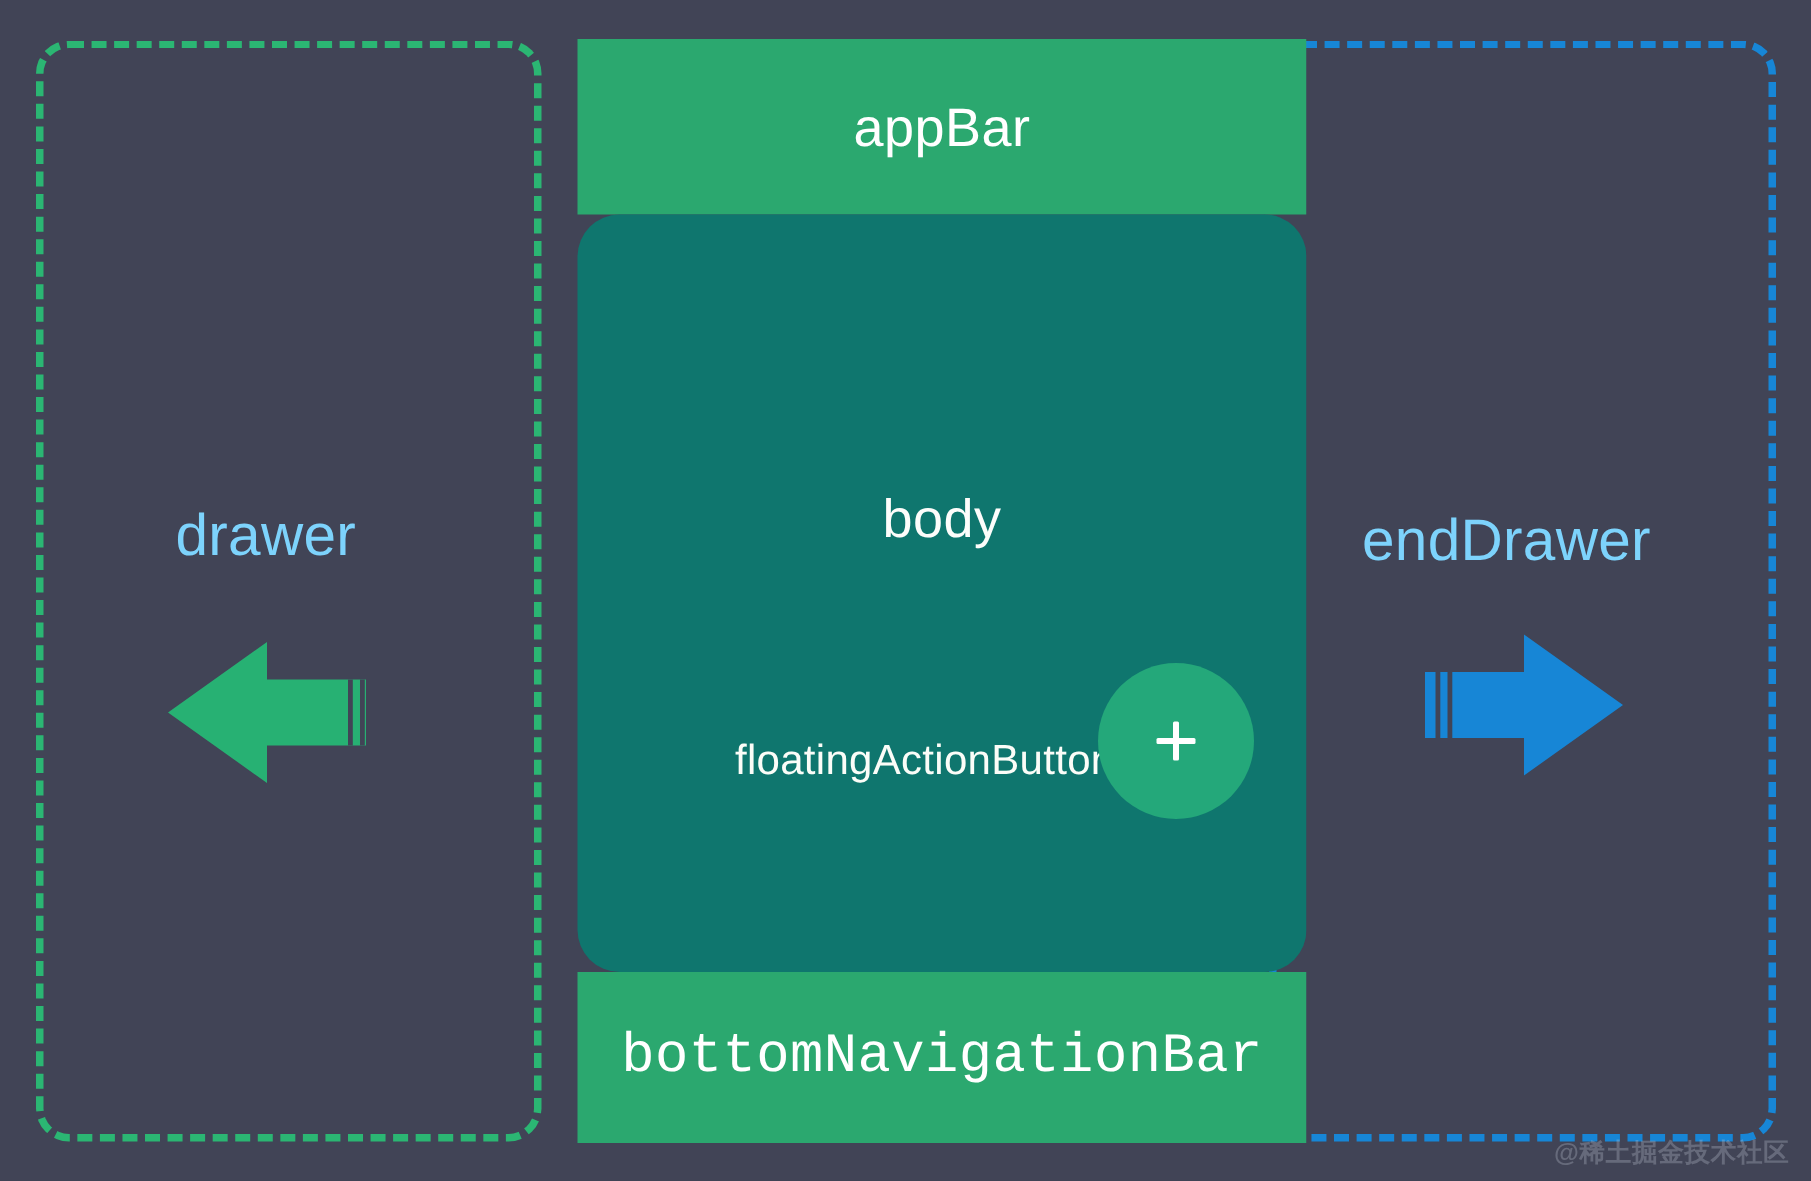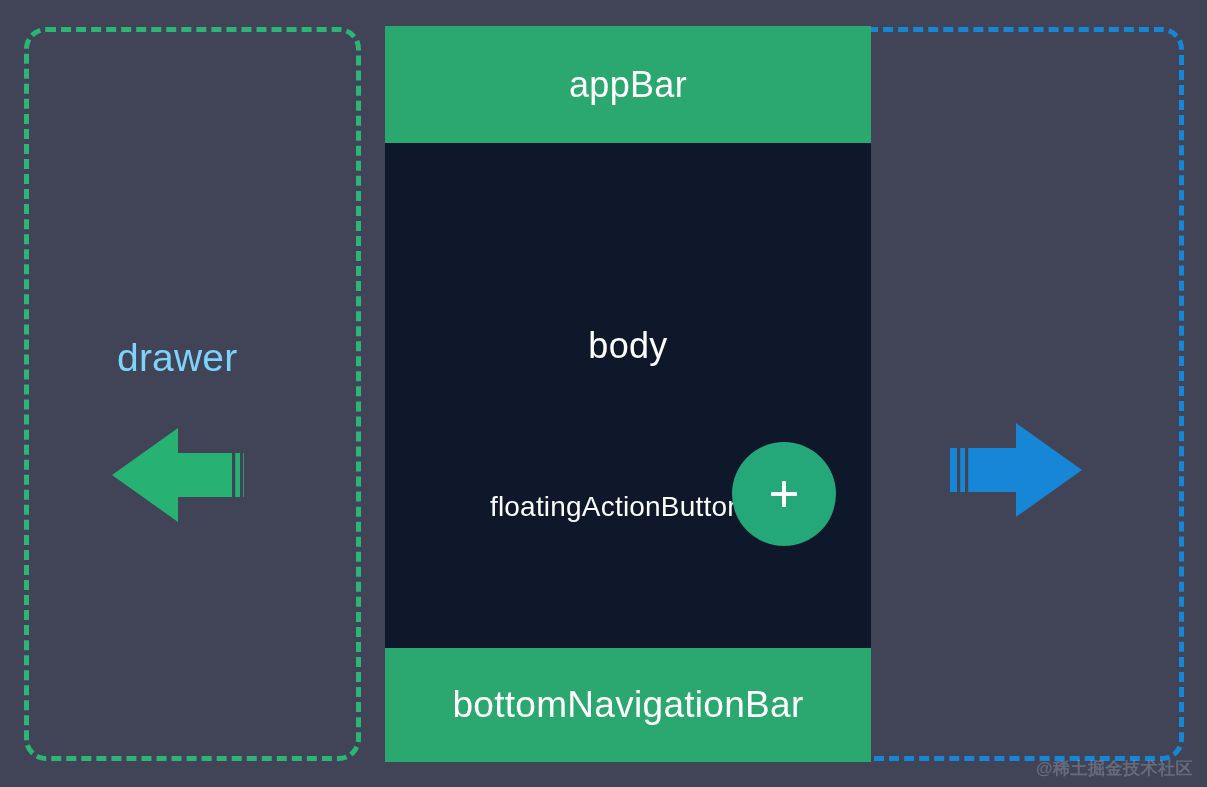--- a/index.html
+++ b/index.html
@@ -97,22 +97,23 @@
     justify-content: center;
     flex: 0 0 auto;
   }
   .appbar-text {
     color: #ffffff;
     font-size: 36px;
     letter-spacing: 0.3px;
   }
   .body-area {
     flex: 1 1 auto;
-    background: #0f172a;
+    background: #0f766e;
     position: relative;
+    border-radius: 28px;
   }
   .body-text {
     position: absolute;
     left: 0;
     right: 0;
     top: 182px;
     text-align: center;
     color: #fdfdfb;
     font-size: 36px;
     letter-spacing: 0.3px;
@@ -162,20 +163,21 @@
     height: 4px;
     width: 26px;
   }
   .bottomnav {
     height: 114px;
     background: #2BA86F;
     display: flex;
     align-items: center;
     justify-content: center;
     flex: 0 0 auto;
+    font-family: Liberation Mono, monospace;
   }
   .bottomnav-text {
     color: #ffffff;
     font-size: 37px;
     letter-spacing: 0.3px;
   }
 
   
   .watermark {
     position: absolute;
@@ -198,20 +200,21 @@
 
   <div class="arrow arrow-left">
     <svg width="142" height="100" viewBox="0 0 142 100" xmlns="http://www.w3.org/2000/svg">
       <path d="M70 3 L70 28 L136 28 L136 72 L70 72 L70 97 L4 50 Z" fill="#27B173"></path>
       <rect x="124" y="28" width="3.2" height="44" fill="#414456"></rect>
       <rect x="132" y="28" width="3.2" height="44" fill="#414456"></rect>
     </svg>
   </div>
 
   <div class="enddrawer-region"></div>
+  <div class="region-label enddrawer-label">endDrawer</div>
 
   <div class="arrow arrow-right">
     <svg width="142" height="100" viewBox="0 0 142 100" xmlns="http://www.w3.org/2000/svg">
       <path d="M72 3 L72 28 L6 28 L6 72 L72 72 L72 97 L138 50 Z" fill="#1786D6"></path>
       <rect x="13" y="28" width="3.2" height="44" fill="#414456"></rect>
       <rect x="21" y="28" width="3.2" height="44" fill="#414456"></rect>
     </svg>
   </div>
 
   <div class="scaffold">

